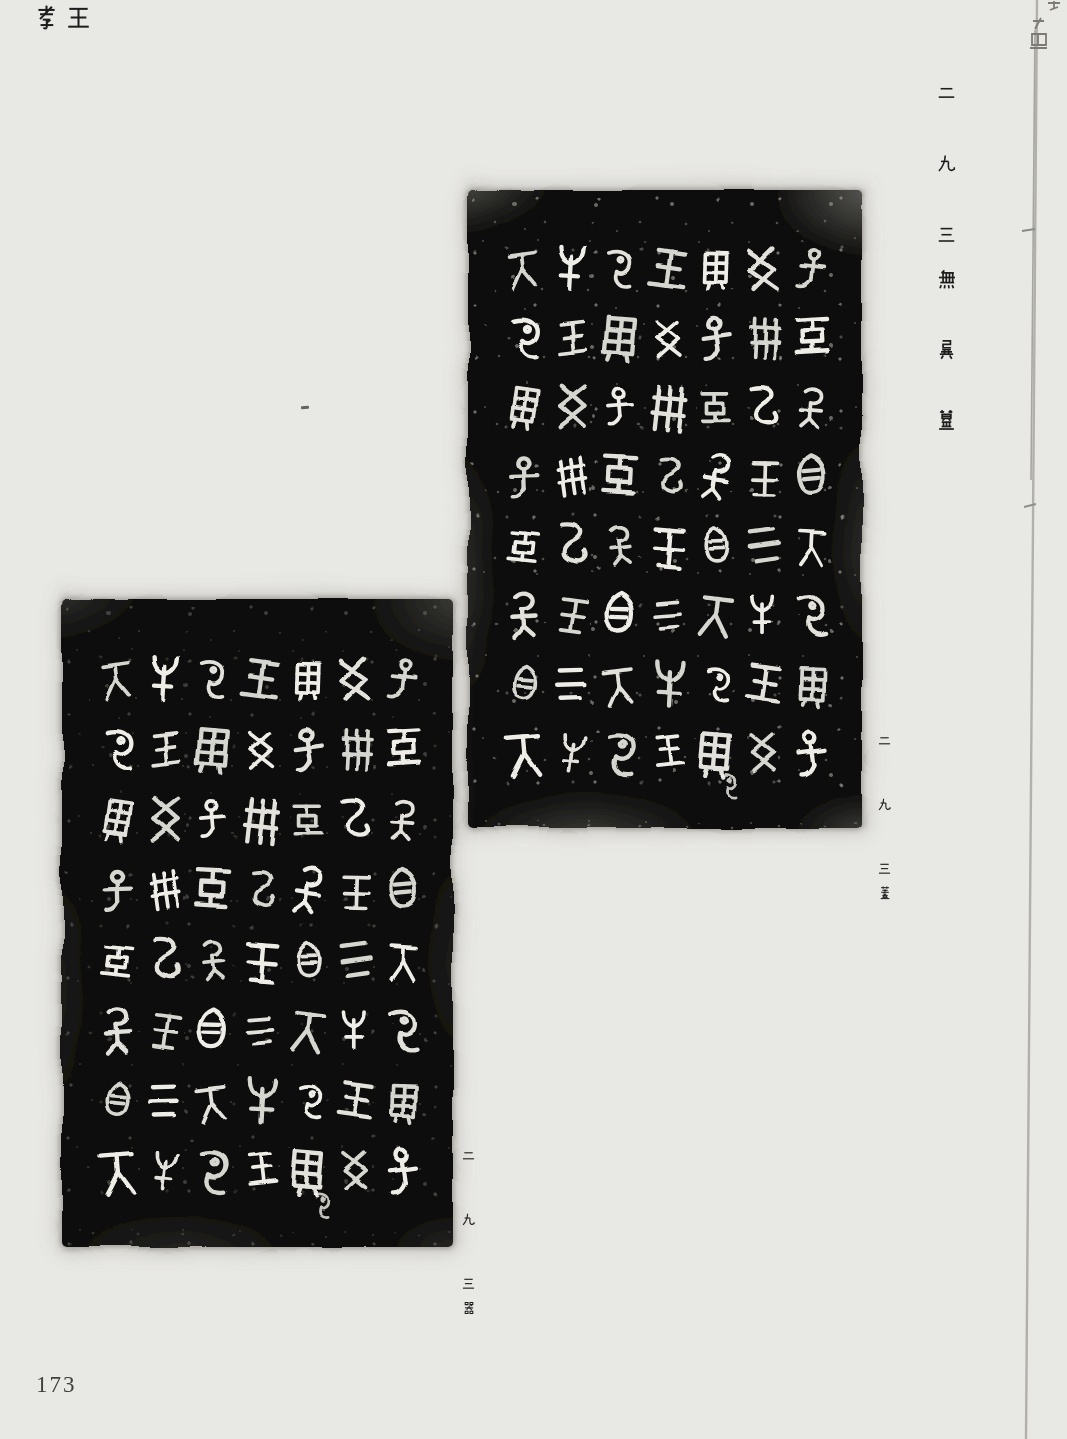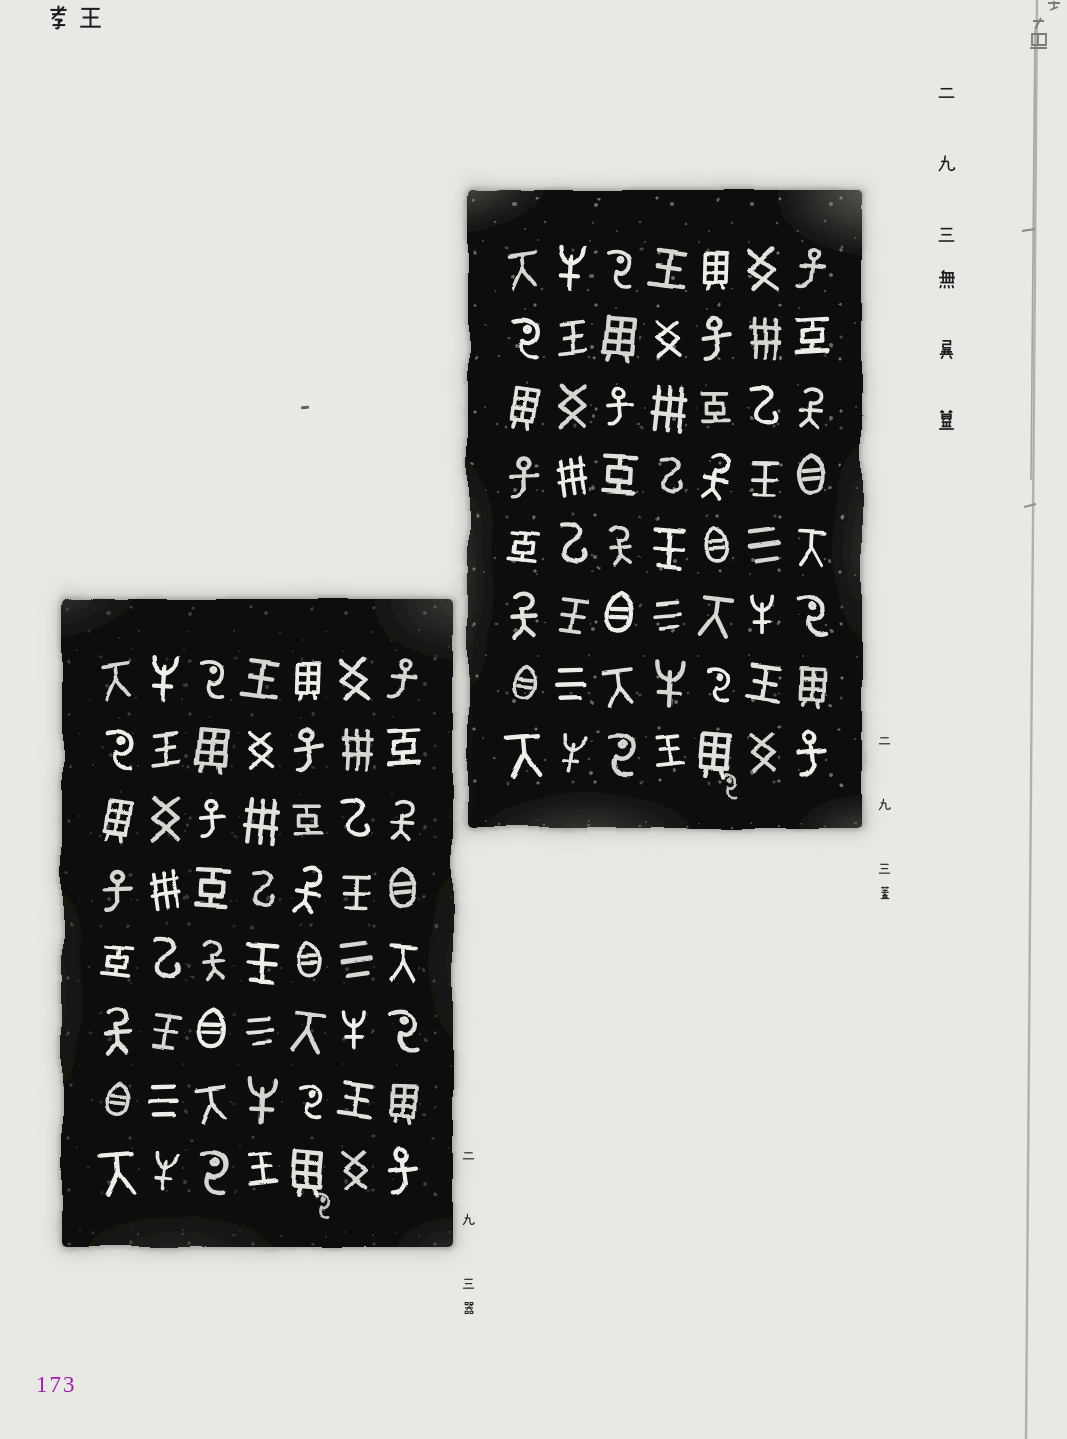--- a/index.html
+++ b/index.html
@@ -4,34 +4,34 @@
 <style>
   html,body{margin:0;padding:0;background:#e8e8e5;}
   .page{
     position:relative;width:1067px;height:1439px;overflow:hidden;
     background:linear-gradient(90deg,#f2f2ef 0,#f8f8f5 4%,#f7f7f4 72%,#f3f3ef 96%,#ededе9 100%);
     font-family:"Liberation Sans",sans-serif;
   }
   .ghost{position:absolute;left:0;top:0;color:transparent;font-size:8px;line-height:1;pointer-events:none;white-space:nowrap;}
 
   
-  .reign{position:absolute;left:45px;top:4px;display:flex;flex-direction:row;}
+  .reign{position:absolute;left:33px;top:4px;display:flex;flex-direction:row;}
   .vcol{display:flex;flex-direction:column;align-items:center;position:relative;gap:44px;}
   .catalog{position:absolute;left:935px;top:82px;display:flex;flex-direction:column;align-items:center;}
   .catalog .vessel-name{margin-top:24px;text-decoration:underline;}
   .caption{position:absolute;display:flex;flex-direction:column;align-items:center;}
   #cap-lid{left:877px;top:733px;}
   #cap-vessel{left:461px;top:1148px;}
   .caption .cap-label{margin-top:10px;}
   .charglyph{display:block;}
   .charglyph path{fill:none;stroke:#1d1d1d;stroke-width:7.5;stroke-linecap:butt;stroke-linejoin:miter;}
 
   .pagenum{
     position:absolute;left:36px;top:1372px;
-    font-family:"Liberation Serif",serif;font-size:23px;letter-spacing:2px;color:#a21caf;
+    font-family:"Liberation Serif",serif;font-size:23px;letter-spacing:2px;color:#404040;
   }
 
   
   .rubbing{position:absolute;border-radius:6px;filter:url(#roughen);}
   #rub-lid{left:468px;top:190px;width:394px;height:638px;}
   #rub-vessel{left:62px;top:599px;width:391px;height:648px;}
   .panel{
     position:absolute;inset:0;border-radius:5px;z-index:0;
     background:radial-gradient(ellipse 130% 120% at 50% 45%,
       #0b0b0a 58%, #0f0f0e 76%, #1a1a18 88%, #33332f 97%, #56554e 100%);

